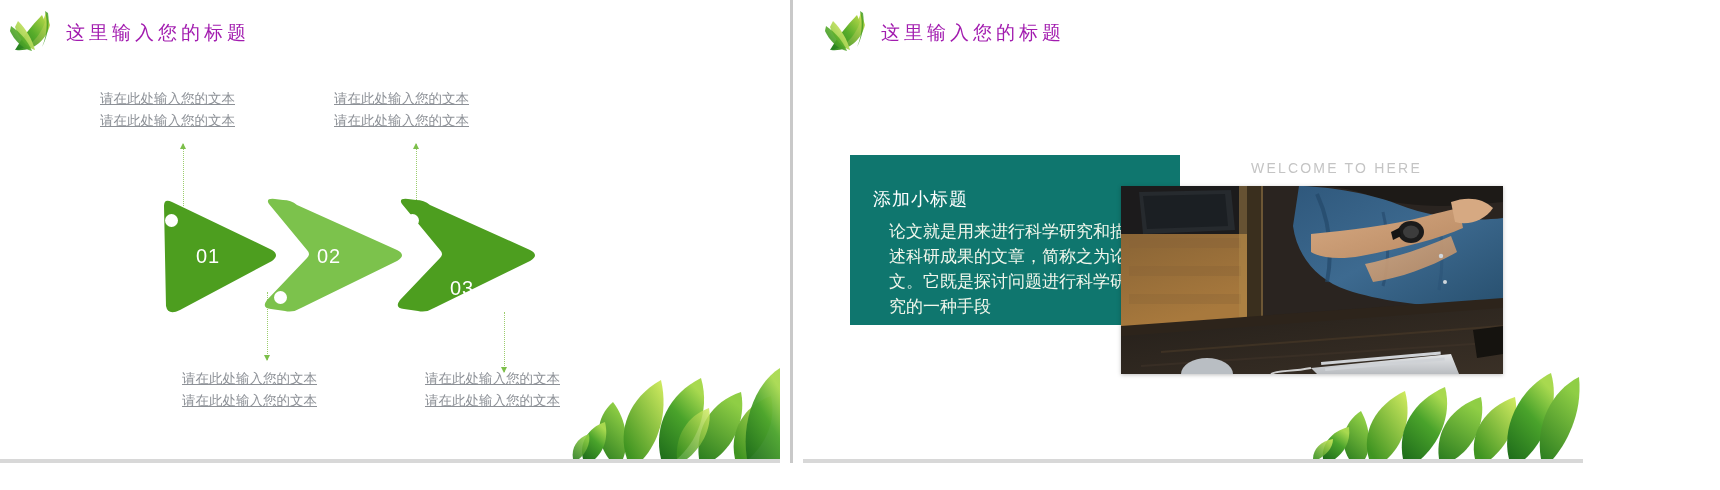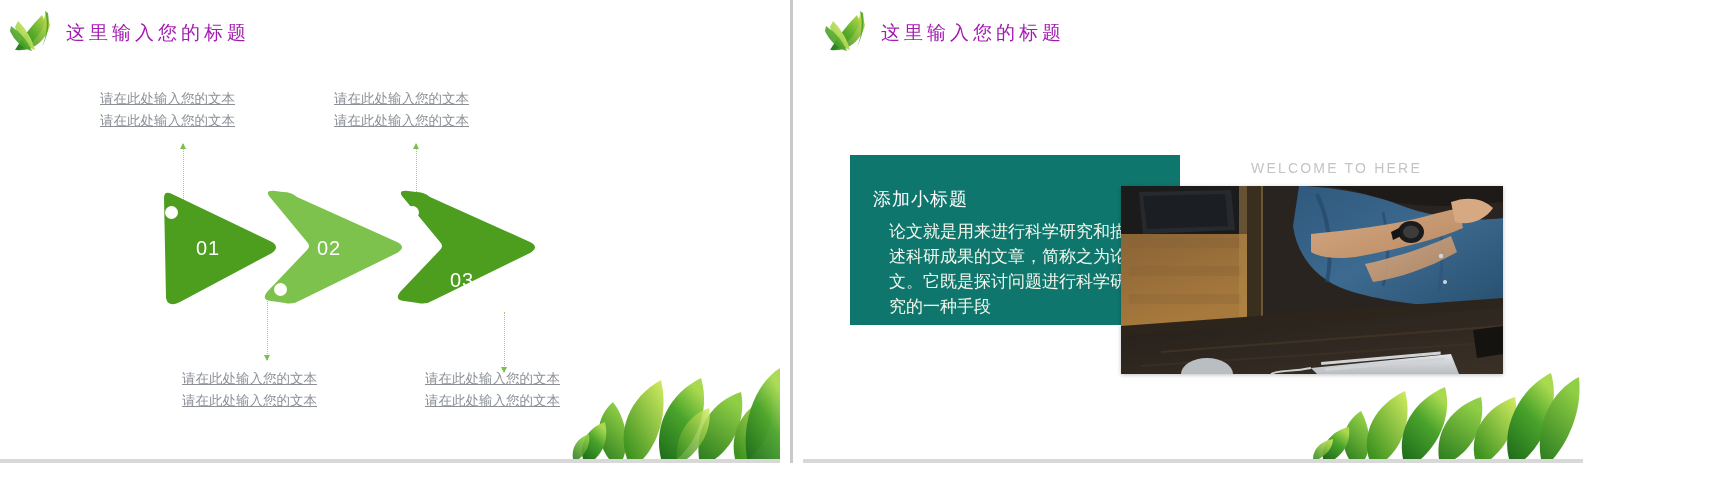--- a/index.html
+++ b/index.html
@@ -19,21 +19,21 @@
   
   .hdr{ position:absolute; top:4px; left:2px; height:58px; display:flex;
         align-items:center; }
   .hdr.r{ left:14px; }
   .leaf-logo{ width:64px; height:56px; flex:0 0 64px; position:relative; }
   .hdr-title{ font-size:19px; color:#a21caf; letter-spacing:4px;
               white-space:nowrap; font-weight:400; }
 
   
   .arrows{ position:absolute; left:150px; top:190px; width:520px; height:115px; }
-  .arrow{ position:absolute; top:0; width:175px; height:115px; }
+  .arrow{ position:absolute; top:8px; width:175px; height:115px; }
   .arrow svg{ display:block; overflow:visible; }
   .arrow .num{ position:absolute; top:50%; transform:translateY(-50%);
                color:#fff; font-size:20px; letter-spacing:1px; }
 
   
   .conn{ position:absolute; width:1px; }
   .conn .line{ position:absolute; left:0; top:0; width:0; height:100%;
                border-left:1px dotted #9ccd6f; }
   .conn .head{ position:absolute; left:-3px; width:0; height:0; }
   .conn.up .head{ top:-1px; border-left:3.5px solid transparent;

